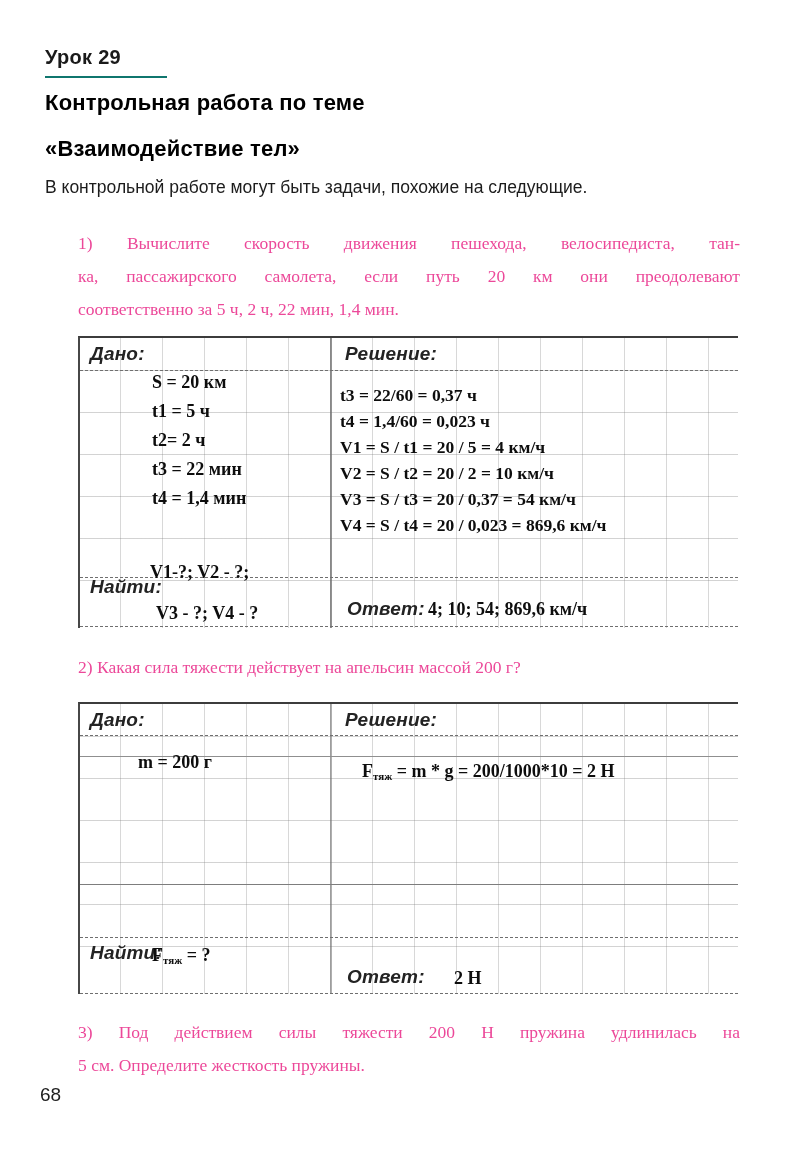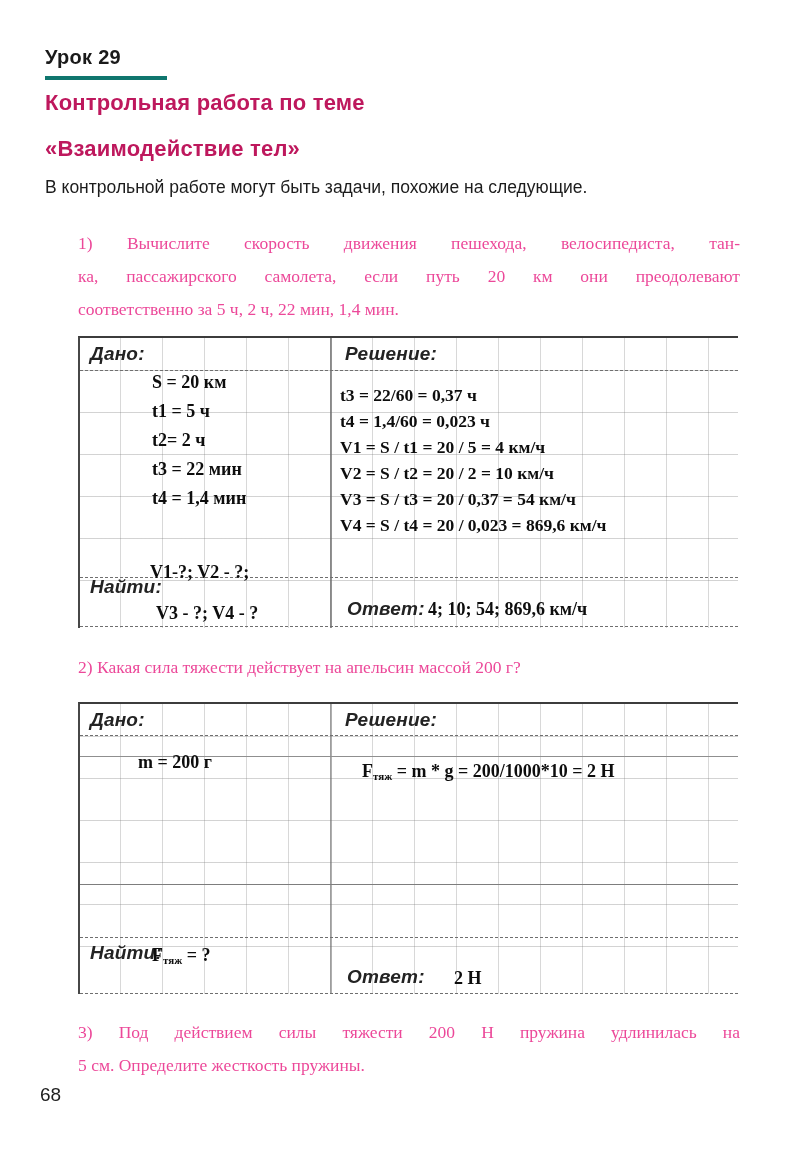--- a/index.html
+++ b/index.html
@@ -5,23 +5,23 @@
   html,body{margin:0;padding:0;background:#e8e8e6;}
   .page{
     position:relative;width:785px;height:1158px;background:#ffffff;
     font-family:"Liberation Sans",sans-serif;color:#151515;overflow:hidden;
     box-shadow:0 0 6px rgba(0,0,0,.25);
   }
   
   .lesson{
     position:absolute;left:45px;top:46px;
     font-size:20px;font-weight:700;letter-spacing:.3px;color:#1a1a1a;
-    padding:0 46px 7px 0;border-bottom:4px solid #0f766e;display:inline-block;
+    padding:0 46px 7px 0;border-bottom:2px solid #0f766e;display:inline-block;
   }
-  .title-line{position:absolute;left:45px;font-size:22px;font-weight:700;color:#be185d;letter-spacing:.2px;}
+  .title-line{position:absolute;left:45px;font-size:22px;font-weight:700;color:#000000;letter-spacing:.2px;}
   .title-line.l1{top:90px;}
   .title-line.l2{top:136px;}
   .intro{position:absolute;left:45px;top:177px;font-size:17.5px;color:#1c1c1c;}
   
   .problem{
     position:absolute;left:78px;width:662px;
     font-family:"Liberation Serif",serif;font-size:17.5px;color:#ec4899;
   }
   .problem .pline{display:block;height:33px;line-height:33px;text-align:justify;text-align-last:justify;white-space:nowrap;}
   .problem .pline.last{text-align-last:left;white-space:normal;}

